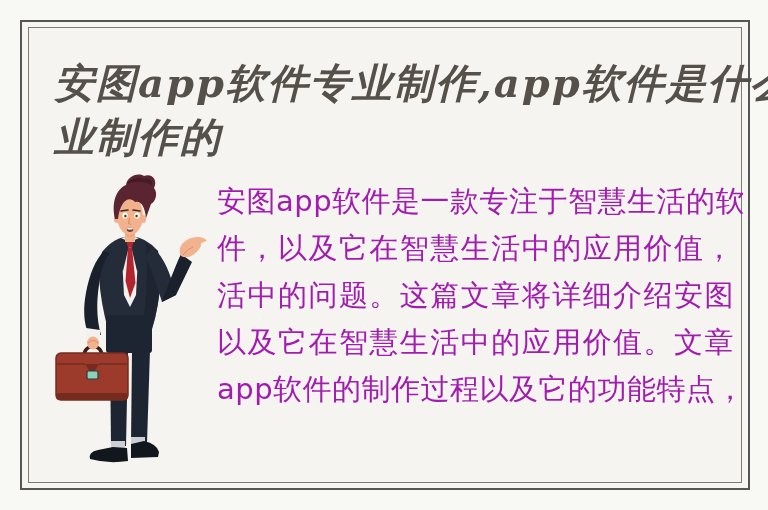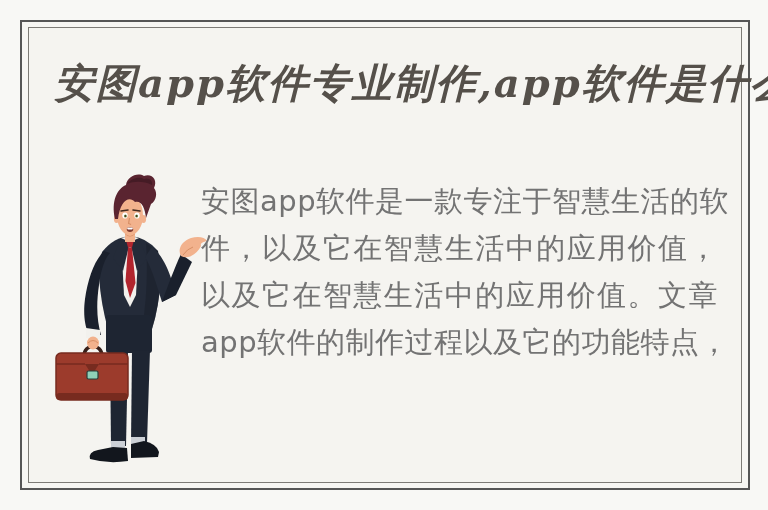--- a/index.html
+++ b/index.html
@@ -27,24 +27,24 @@
     position:absolute;left:25px;top:28px;width:690px;
     margin:0;
     font-family:"DejaVu Serif",serif;
     font-style:italic;font-weight:bold;
     font-size:40px;line-height:54px;
     letter-spacing:2px;
     color:#55504a;
   }
   .title-line{white-space:nowrap;}
   .article{
-    position:absolute;left:172px;top:150px;width:517px;
+    position:absolute;left:188px;top:150px;width:517px;
     font-family:"DejaVu Sans",sans-serif;
     font-size:29px;line-height:47px;
-    color:#737373;
+    color:#a21caf;
     letter-spacing:0.5px;
   }
   .article-line{
     height:47px;
     text-align:justify;
     text-align-last:justify;
     text-justify:inter-character;
     white-space:nowrap;
   }
   .figure-svg{
@@ -54,20 +54,21 @@
 </style>
 </head>
 <body>
 
 <div class="stage">
   <div class="outer-frame">
     <div class="inner-frame">
 
       <h1 class="page-title">
         <div class="title-line">安图app软件专业制作,app软件是什么专</div>
+        <div class="title-line">业制作的</div>
       </h1>
 
       <svg class="figure-svg" viewBox="0 0 180 305" xmlns="http://www.w3.org/2000/svg">
 
         <g>
           <path d="M62,87 Q74,72 90,71 Q106,72 118,86 L121,112 Q119,142 112,164 L68,164 Q61,140 59,112 Z" fill="#242b39"></path>
           <path d="M106,78 L118,86 L121,112 Q119,142 112,164 L102,164 Q109,120 106,78 Z" fill="#1a202c" opacity="0.6"></path>
           <path d="M81,73 L90,71 L99,73 L96,130 L90,142 L84,130 Z" fill="#f2f1ed"></path>
           <path d="M81,73 L90,77 L84,82 Z" fill="#ffffff"></path>
           <path d="M99,73 L90,77 L96,82 Z" fill="#ffffff"></path>
@@ -127,19 +128,20 @@
           <circle cx="96.6" cy="51" r="0.7" fill="#20150f"></circle>
           <path d="M89.5,53 L88.6,58.5 L91,59.5" fill="none" stroke="#d78f66" stroke-width="1.2"></path>
           <ellipse cx="90" cy="64.5" rx="3.2" ry="2.4" fill="#7e3a30"></ellipse>
           <rect x="87.2" y="62.6" width="5.6" height="1.8" rx="0.8" fill="#ffffff"></rect>
         </g>
       </svg>
 
       <div class="article">
         <div class="article-line">安图app软件是一款专注于智慧生活的软</div>
         <div class="article-line">件，以及它在智慧生活中的应用价值，</div>
+        <div class="article-line">活中的问题。这篇文章将详细介绍安图</div>
         <div class="article-line">以及它在智慧生活中的应用价值。文章</div>
         <div class="article-line">app软件的制作过程以及它的功能特点，</div>
       </div>
 
     </div>
   </div>
 </div>
 
 </body></html>

